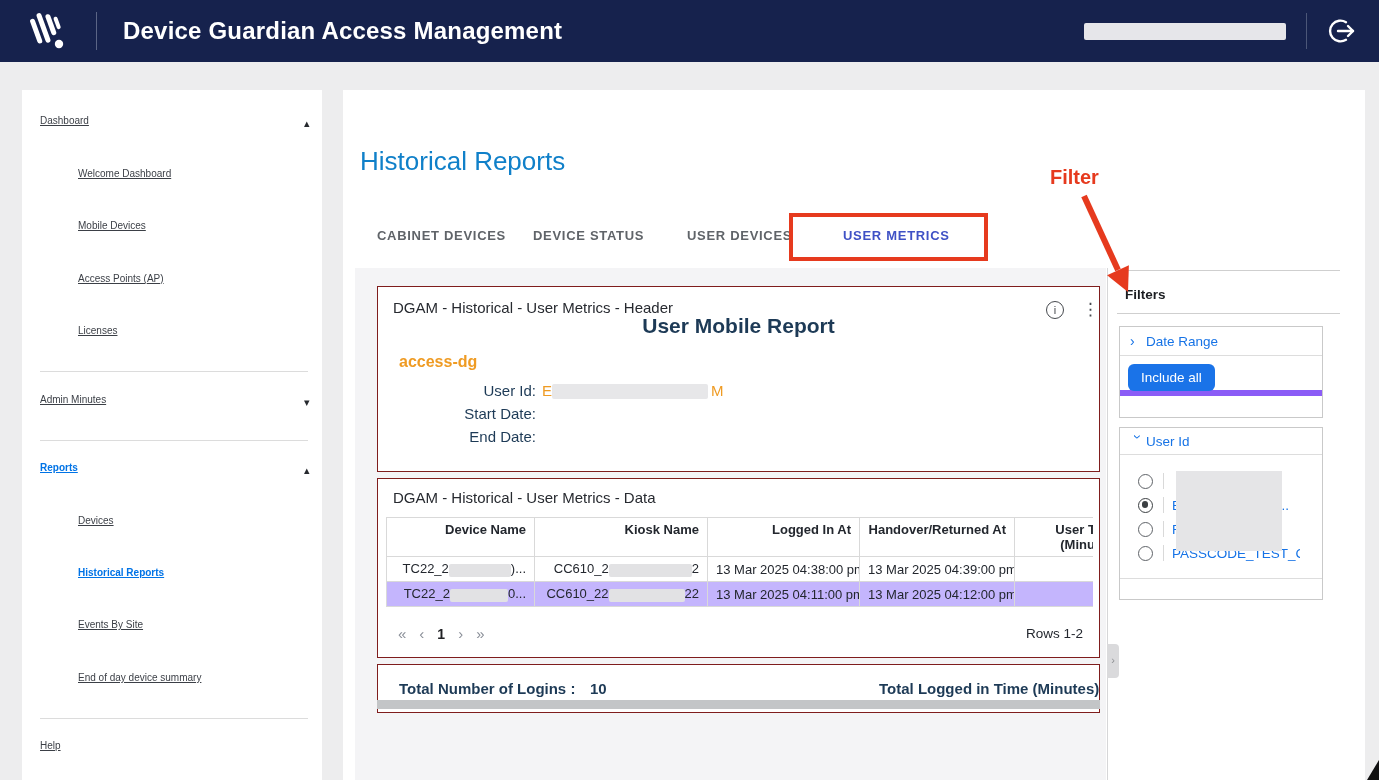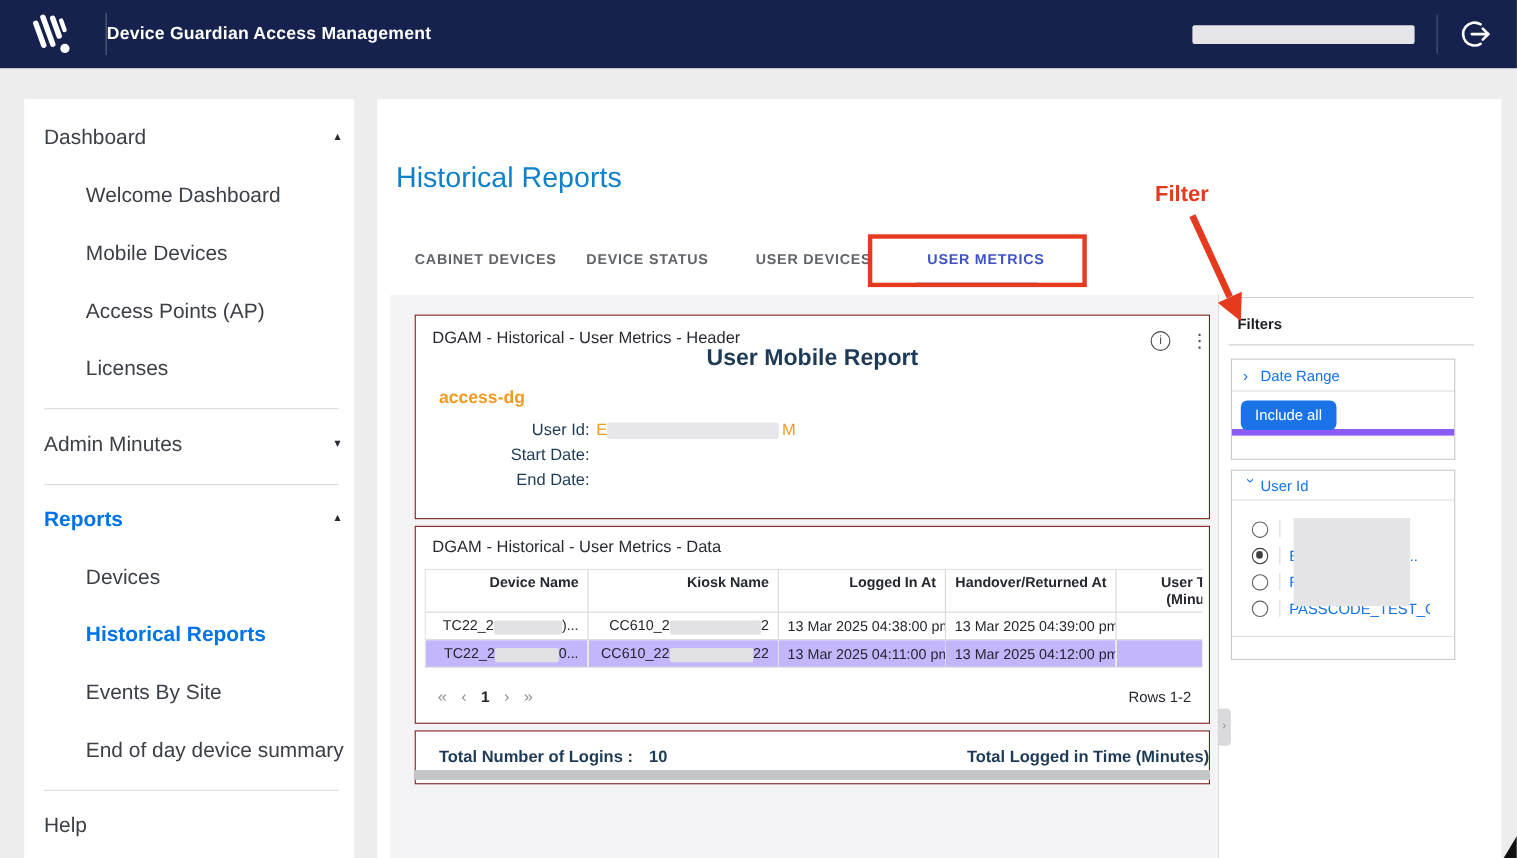--- a/index.html
+++ b/index.html
@@ -5,29 +5,29 @@
   * { margin:0; padding:0; box-sizing:border-box; }
   body { font-family:"Liberation Sans", sans-serif; }
   #screen { position:relative; width:1379px; height:780px; background:#ededee; overflow:hidden; }
   .abs { position:absolute; }
 
   
   #topbar { position:absolute; left:0; top:0; width:1379px; height:62px; background:#16224d;
             display:flex; align-items:center; }
   #topbar .logo-wrap { width:96px; display:flex; justify-content:center; align-items:center; }
   #topbar .vdiv { width:1px; height:38px; background:#5b6585; }
-  #topbar .app-title { color:#fff; font-size:16px; font-weight:bold; letter-spacing:.2px; }
+  #topbar .app-title { color:#fff; font-size:24px; font-weight:bold; margin-left:26px; letter-spacing:.2px; }
   #topbar .spacer { flex:1; }
   .email-redact { width:202px; height:17px; background:#f1f1f2; border-radius:2px; opacity:.95; margin-right:20px; }
   #topbar .vdiv2 { width:1px; height:36px; background:#4c5778; margin-right:18px; }
   .logout { width:32px; height:32px; margin-right:22px; }
 
   
   #sidebar { position:absolute; left:22px; top:90px; width:300px; height:690px; background:#fff; }
-  .sb-item { position:absolute; left:18px; font-size:19px; color:#3b3f46; cursor:pointer; white-space:nowrap; }
+  .sb-item { position:absolute; left:18px; font-size:10px; color:#3b3f46; cursor:pointer; white-space:nowrap;text-decoration:underline; }
   .sb-child { left:56px; }
   .sb-active { color:#0073e6; font-weight:bold; }
   .caret { position:absolute; left:282px; font-size:11px; color:#26292e; }
   .sb-div { position:absolute; left:18px; width:268px; height:1px; background:#dcdcdc; }
 
   
   #maincard { position:absolute; left:343px; top:90px; width:1022px; height:690px; background:#fff; }
   .page-title { position:absolute; left:360px; top:146px; font-size:26px; color:#1080c9; }
   .tab { position:absolute; top:228px; font-size:13px; font-weight:bold; letter-spacing:.7px; color:#606469; cursor:pointer; }
   .tab-active { color:#3f51c5; }

